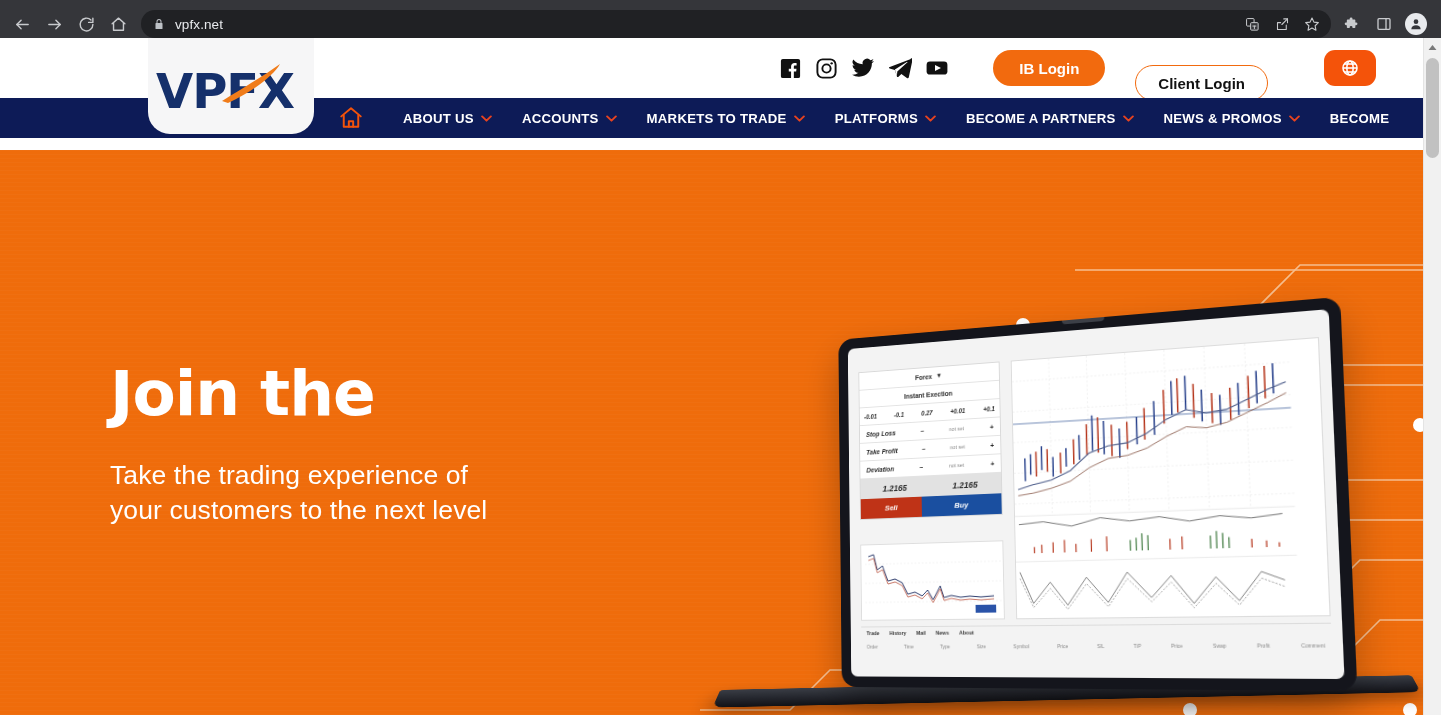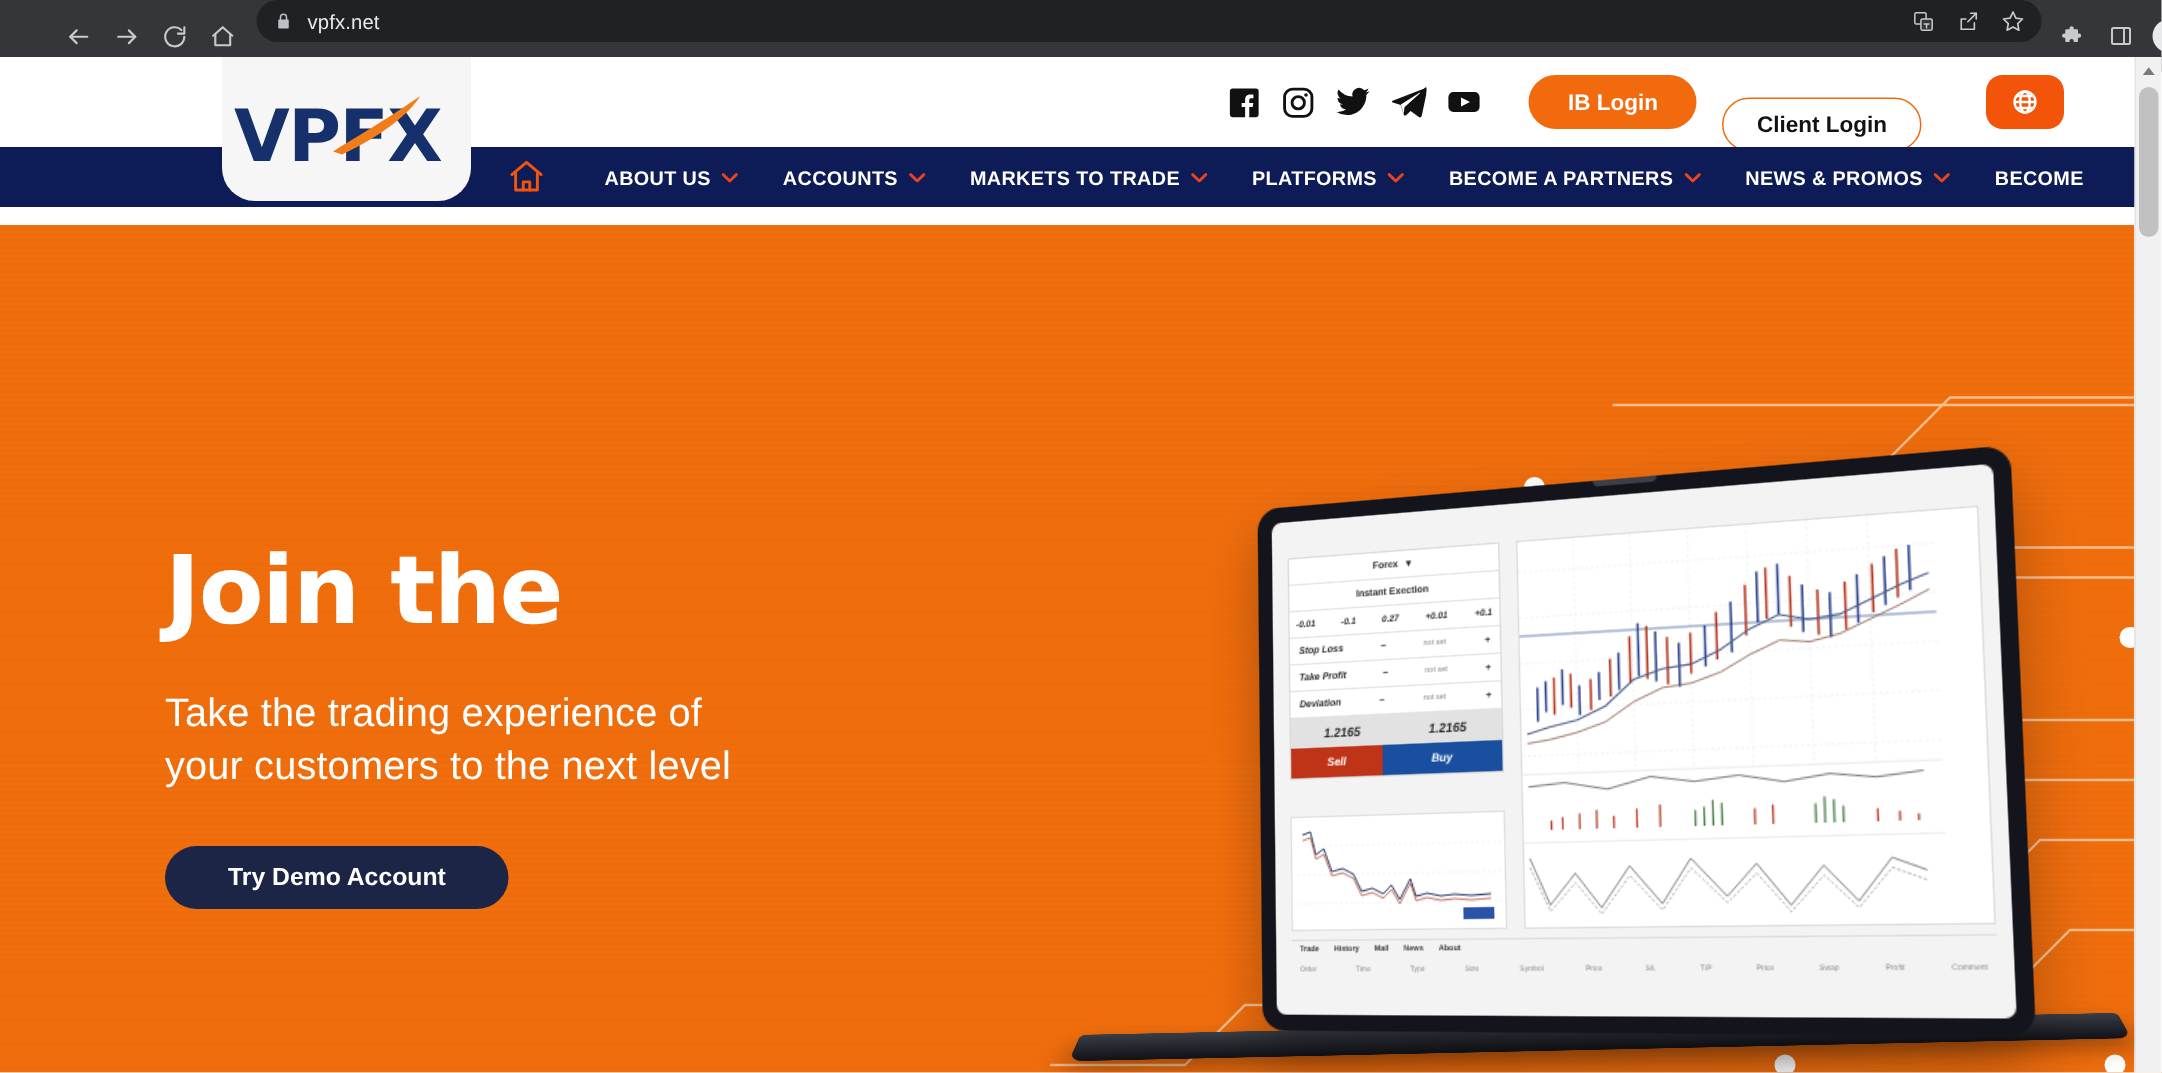--- a/index.html
+++ b/index.html
@@ -8,21 +8,21 @@
     overflow: hidden;
     font-family: "Liberation Sans", sans-serif;
     background: #ffffff;
   }
 
   
   .browser-chrome {
     position: absolute; top: 0; left: 0;
     width: 1441px; height: 48px;
     background: #35363a;
-    display: flex;  padding-left: 30px;
+    display: flex; align-items: center;
   }
   .nav-btns { display: flex; align-items: center; gap: 2px; padding-left: 7px; }
   .chrome-icon-btn {
     width: 30px; height: 30px;
     display: flex; align-items: center; justify-content: center;
     border-radius: 50%;
     color: #c8cacd;
   }
   .chrome-icon-btn svg { display:block; }
   .omnibox {
@@ -93,21 +93,21 @@
   
   .site-header {
     position: absolute; top: 0; left: 0;
     width: 1423px; height: 60px;
     background: #ffffff;
     z-index: 5;
   }
   .header-right {
     position: absolute; right: 47px; top: 0;
     height: 60px;
-    display: flex; align-items: center; gap: 3px;
+    display: flex; align-items: center; gap: 16px;
   }
   .socials { display: flex; align-items: center; gap: 13px; margin-right: 28px; }
   .social-ic { color: #111; display: flex; }
   .btn-ib {
     background: #f26a0e;
     color: #fff;
     font-size: 15px; font-weight: bold;
     border-radius: 22px;
     padding: 0 26px; height: 36px;
     display: flex; align-items: center; justify-content: center;
@@ -733,21 +733,20 @@
 
       <div class="hero-content">
         <div class="hero-title">
           <div>Join the</div>
         </div>
         <div class="hero-sub">
           <div>Take the trading experience of</div>
           <div>your customers to the next level</div>
         </div>
         <div class="hero-btns">
-          <div class="btn-demo">Try Demo Account</div>
         </div>
       </div>
 
     </div>
 
   </div>
 
   <div class="scrollbar">
     <div class="sb-arrow">
       <svg width="9" height="7" viewBox="0 0 10 7" fill="#7a7a7a">

